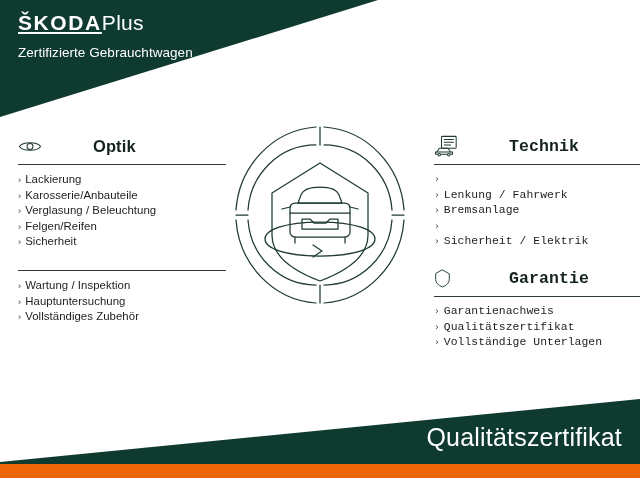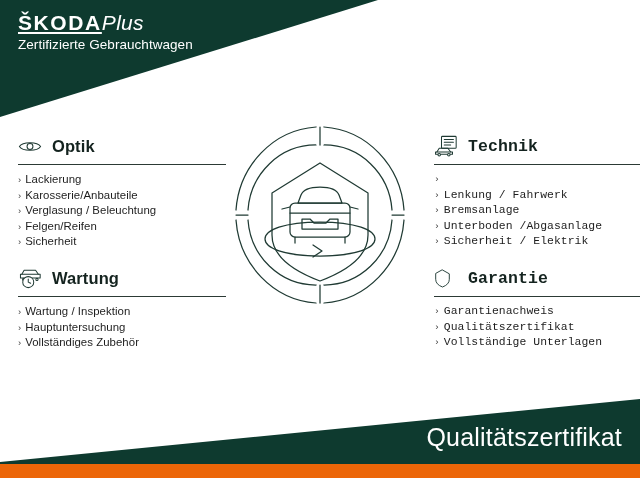--- a/index.html
+++ b/index.html
@@ -44,38 +44,38 @@
     white-space: nowrap;
   }
   .brand-skoda {
     font-weight: 700;
     letter-spacing: 1.6px;
     text-decoration: underline;
   }
   .brand-plus {
     font-weight: 400;
     letter-spacing: 0.3px;
-    font-style: italic;
   }
   .brand-sub {
     font-size: 13.5px;
     font-weight: 400;
-    margin-top: 4px;
+    margin-top: 12px;
     letter-spacing: 0.05px;
     white-space: nowrap;
   }
   .col-left  { left: 18px; }
   .col-right { left: 434px; font-family: Liberation Mono, monospace; }
 
   .block { position: absolute; width: 208px; }
 
   .block-head {
     display: flex;
     align-items: center;
     height: 26px;
+    gap: 41px;
   }
   .block-icon {
     width: 28px;
     height: 24px;
     flex: 0 0 28px;
     display: flex;
     align-items: center;
     justify-content: flex-start;
   }
   .block-title {
@@ -213,33 +213,20 @@
           <span>Felgen/Reifen</span>
         </li>
       <li>
           <span class="chev">›</span>
           <span>Sicherheit</span>
         </li>
     </ul>
   </div>
 
   <div class="block col-left" style="top:265px;">
-    <div class="block-head">
-      <span class="block-icon">
-        <svg viewBox="0 0 28 24" width="26" height="22" fill="none" stroke="#1f3a33" stroke-width="1.1" stroke-linecap="round" stroke-linejoin="round">
-          <path d="M4 8 L6.5 3.5 L19 3.5 L22 8"></path>
-          <path d="M2.5 8 L24 8 L24 12 L2.5 12 Z"></path>
-          <circle cx="6" cy="13.5" r="1.2"></circle>
-          <circle cx="20.5" cy="13.5" r="1.2"></circle>
-          <circle cx="11" cy="16.5" r="6" fill="#ffffff"></circle>
-          <polyline points="11,13 11,16.5 13.6,17.8"></polyline>
-        </svg>
-      </span>
-      <span class="block-title">Wartung</span>
-    </div>
     <div class="block-rule"></div>
     <ul class="block-list">
       <li>
           <span class="chev">›</span>
           <span>Wartung / Inspektion</span>
         </li>
       <li>
           <span class="chev">›</span>
           <span>Hauptuntersuchung</span>
         </li>
@@ -274,21 +261,20 @@
       <li>
           <span class="chev">›</span>
           <span>Lenkung / Fahrwerk</span>
         </li>
       <li>
           <span class="chev">›</span>
           <span>Bremsanlage</span>
         </li>
       <li>
           <span class="chev">›</span>
-          <span>Unterboden /Abgasanlage</span>
         </li>
       <li>
           <span class="chev">›</span>
           <span>Sicherheit / Elektrik</span>
         </li>
     </ul>
   </div>
 
   <div class="block col-right" style="top:265px;">
     <div class="block-head">

